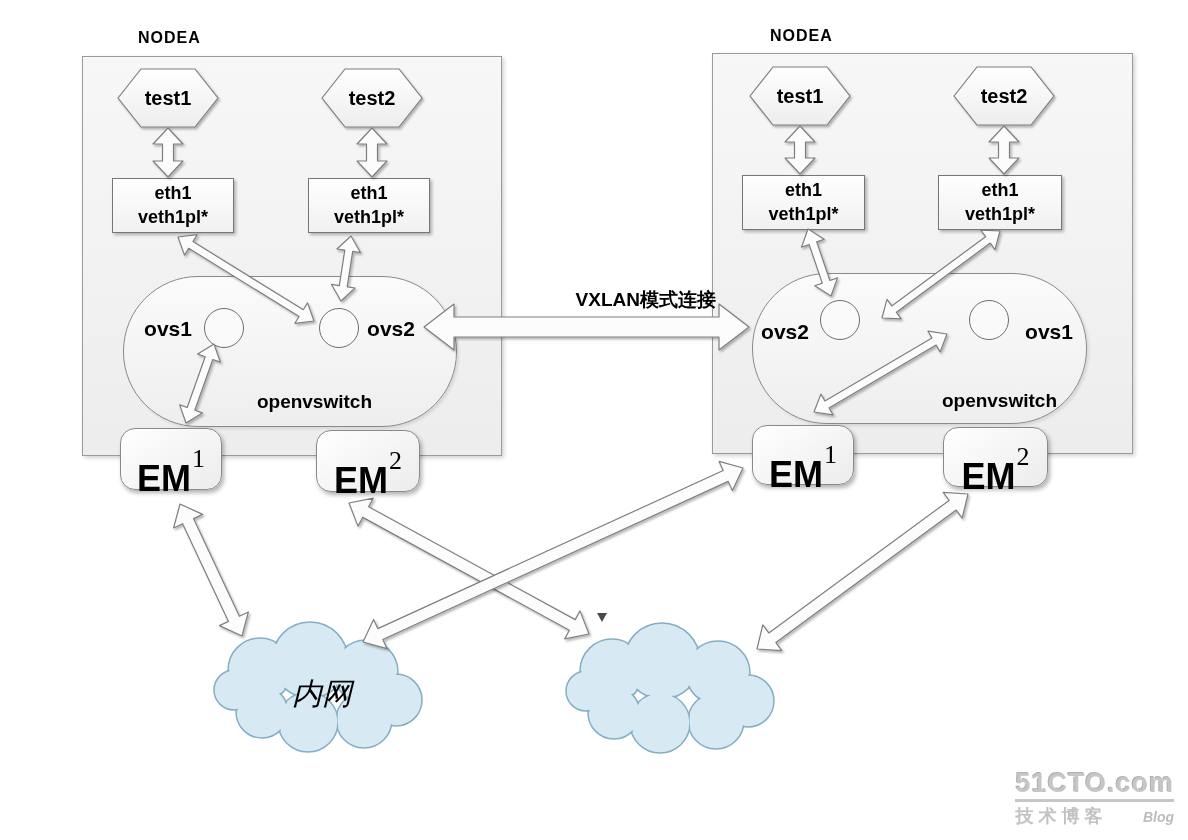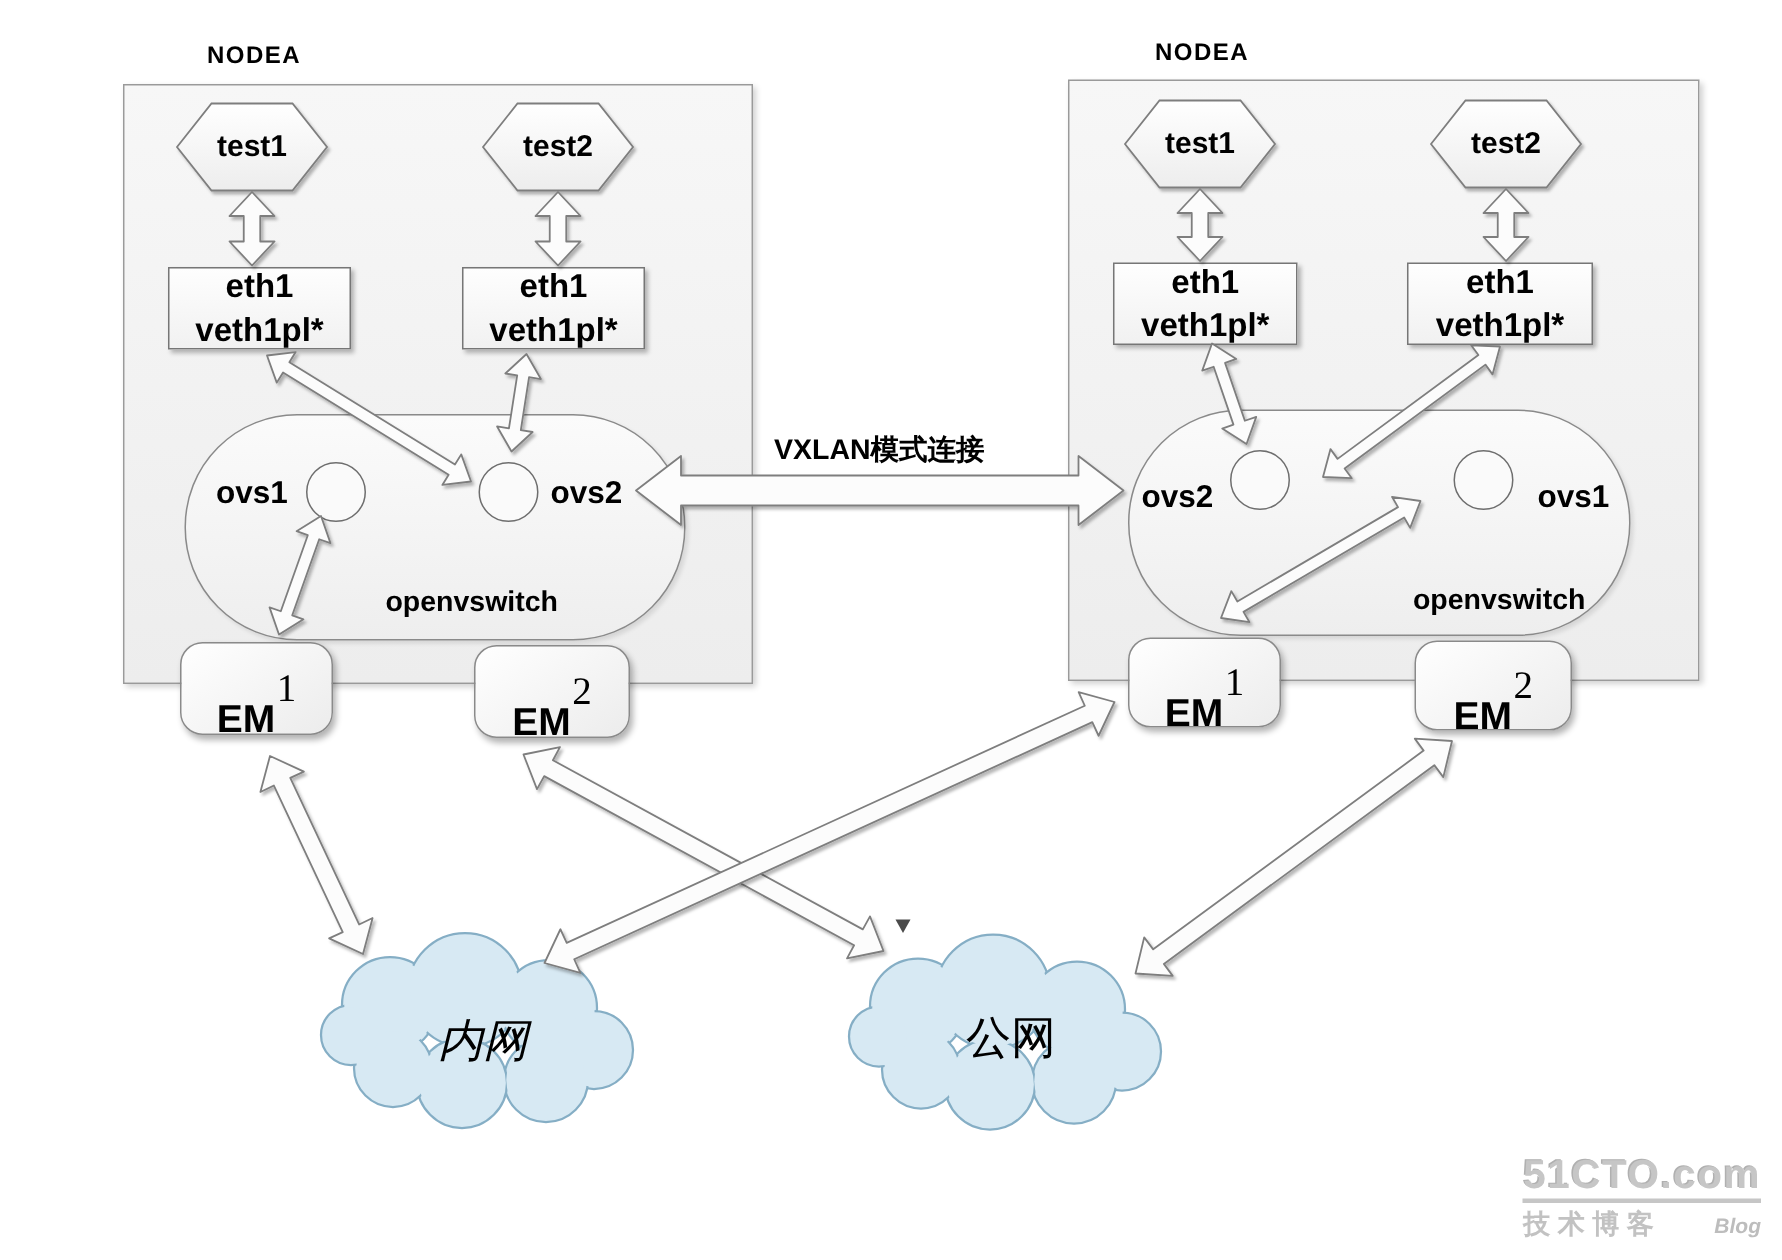--- a/index.html
+++ b/index.html
@@ -7,32 +7,32 @@
           font-family:"Liberation Sans",sans-serif;overflow:hidden;}
   .node-box{position:absolute;background:linear-gradient(180deg,#f7f7f7 0%,#ededed 100%);
             border:1px solid #9a9a9a;box-shadow:2px 2px 4px rgba(0,0,0,.18);}
   .node-title{position:absolute;font-weight:bold;font-size:16px;color:#000;
               text-align:left;letter-spacing:1px;}
   .stadium{position:absolute;background:linear-gradient(180deg,#fbfbfb 0%,#eeeeee 100%);
            border:1px solid #8a8a8a;border-radius:75px;box-shadow:2px 2px 3px rgba(0,0,0,.10);}
   .port-box{position:absolute;background:linear-gradient(180deg,#fefefe,#f1f1f1);
             border:1px solid #767676;box-shadow:2px 2px 3px rgba(0,0,0,.28);
             display:flex;flex-direction:column;align-items:center;justify-content:center;
-            font-weight:bold;font-size:22px;line-height:1.3;color:#000;}
+            font-weight:bold;font-size:18px;line-height:1.3;color:#000;}
   .ovs-circle{position:absolute;width:38px;height:38px;border-radius:50%;
               background:#fafafa;border:1px solid #6e6e6e;}
   .em-box{position:absolute;background:linear-gradient(145deg,#ffffff 0%,#ececec 100%);
           border:1px solid #8a8a8a;border-radius:15px;box-shadow:2px 3px 4px rgba(0,0,0,.30);
           display:flex;align-items:center;justify-content:center;}
-  .em-name{font-weight:bold;font-size:26px;color:#000;margin-top:40px;}
+  .em-name{font-weight:bold;font-size:36px;color:#000;margin-top:40px;}
   .em-num{font-family:"Liberation Serif",serif;font-size:26px;color:#000;margin-left:1px;}
   .lbl{position:absolute;font-weight:bold;font-size:19px;color:#000;text-align:right;}
   .lbl-sm{position:absolute;font-weight:bold;font-size:21px;color:#000;text-align:center;}
   .hex-lbl{position:absolute;font-weight:bold;font-size:20px;color:#000;text-align:center;}
-  .vxlan-lbl{position:absolute;font-weight:bold;font-size:19px;color:#000;text-align:left;}
+  .vxlan-lbl{position:absolute;font-weight:bold;font-size:19px;color:#000;text-align:right;}
   .cloud-lbl{position:absolute;font-family:"Liberation Serif",serif;font-size:30px;
              color:#000;text-align:center;}
   #shapes{position:absolute;left:0;top:0;z-index:5;}
   .txt{z-index:8;}
   .watermark{position:absolute;right:14px;bottom:12px;text-align:right;z-index:9;}
   .wm-brand{font-weight:bold;font-size:27px;color:#c6c6c6;letter-spacing:1px;
             text-shadow:1px 1px 0 #ffffff,-1px -1px 0 #b0b0b0;line-height:1.05;}
   .wm-rule{height:3px;background:#c6c6c6;margin:2px 0 2px 0;box-shadow:0 1px 0 #fff;}
   .wm-row{display:flex;align-items:flex-end;justify-content:space-between;}
   .wm-tagline{font-weight:bold;font-size:18px;color:#c2c2c2;letter-spacing:5px;
@@ -174,21 +174,20 @@
   <div class="lbl-sm txt" style="left:360px;top:317px;width:62px;">ovs2</div>
   <div class="lbl-sm txt" style="left:754px;top:320px;width:62px;">ovs2</div>
   <div class="lbl-sm txt" style="left:1018px;top:320px;width:62px;">ovs1</div>
 
   <div class="lbl txt" style="left:212px;top:391px;width:160px;">openvswitch</div>
   <div class="lbl txt" style="left:897px;top:390px;width:160px;">openvswitch</div>
 
   <div class="vxlan-lbl txt" style="left:516px;top:287px;width:200px;">VXLAN模式连接</div>
 
   <div class="cloud-lbl txt" style="left:262px;top:674px;width:120px;font-style:italic;">内网</div>
-  <div class="cloud-lbl txt" style="left:614px;top:672px;width:120px;">公网</div>
 
   <div class="watermark">
     <div class="wm-brand">51CTO.com</div>
     <div class="wm-rule"></div>
     <div class="wm-row">
       <span class="wm-tagline">技术博客</span>
       <span class="wm-blog">Blog</span>
     </div>
   </div>
 

